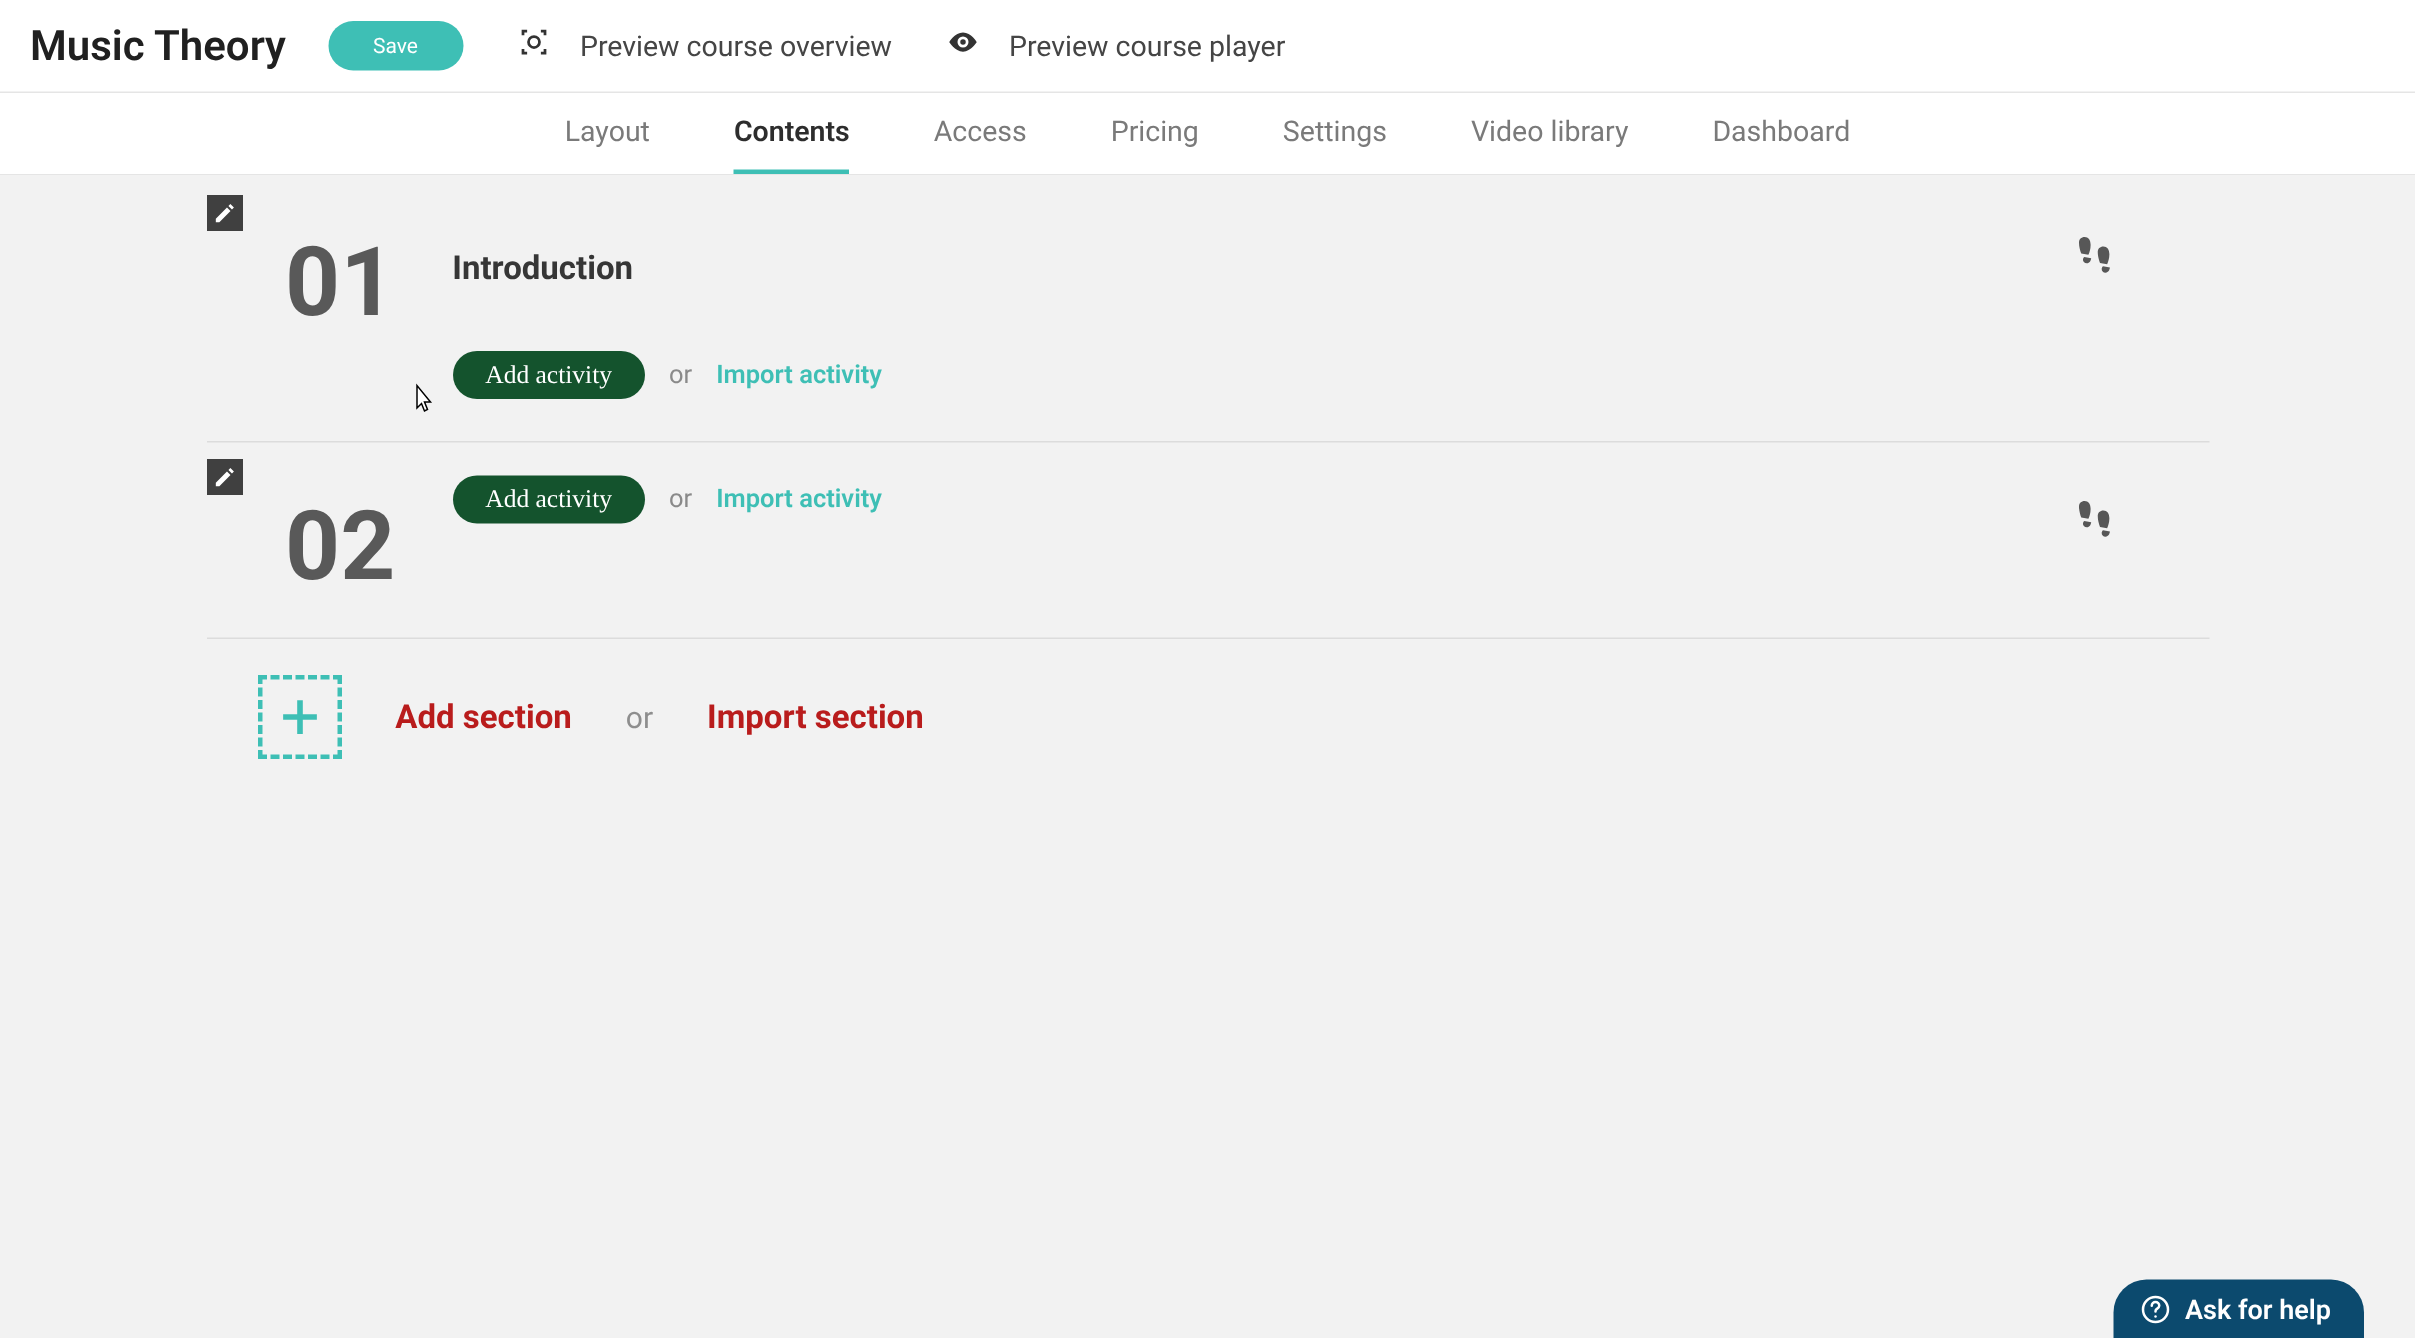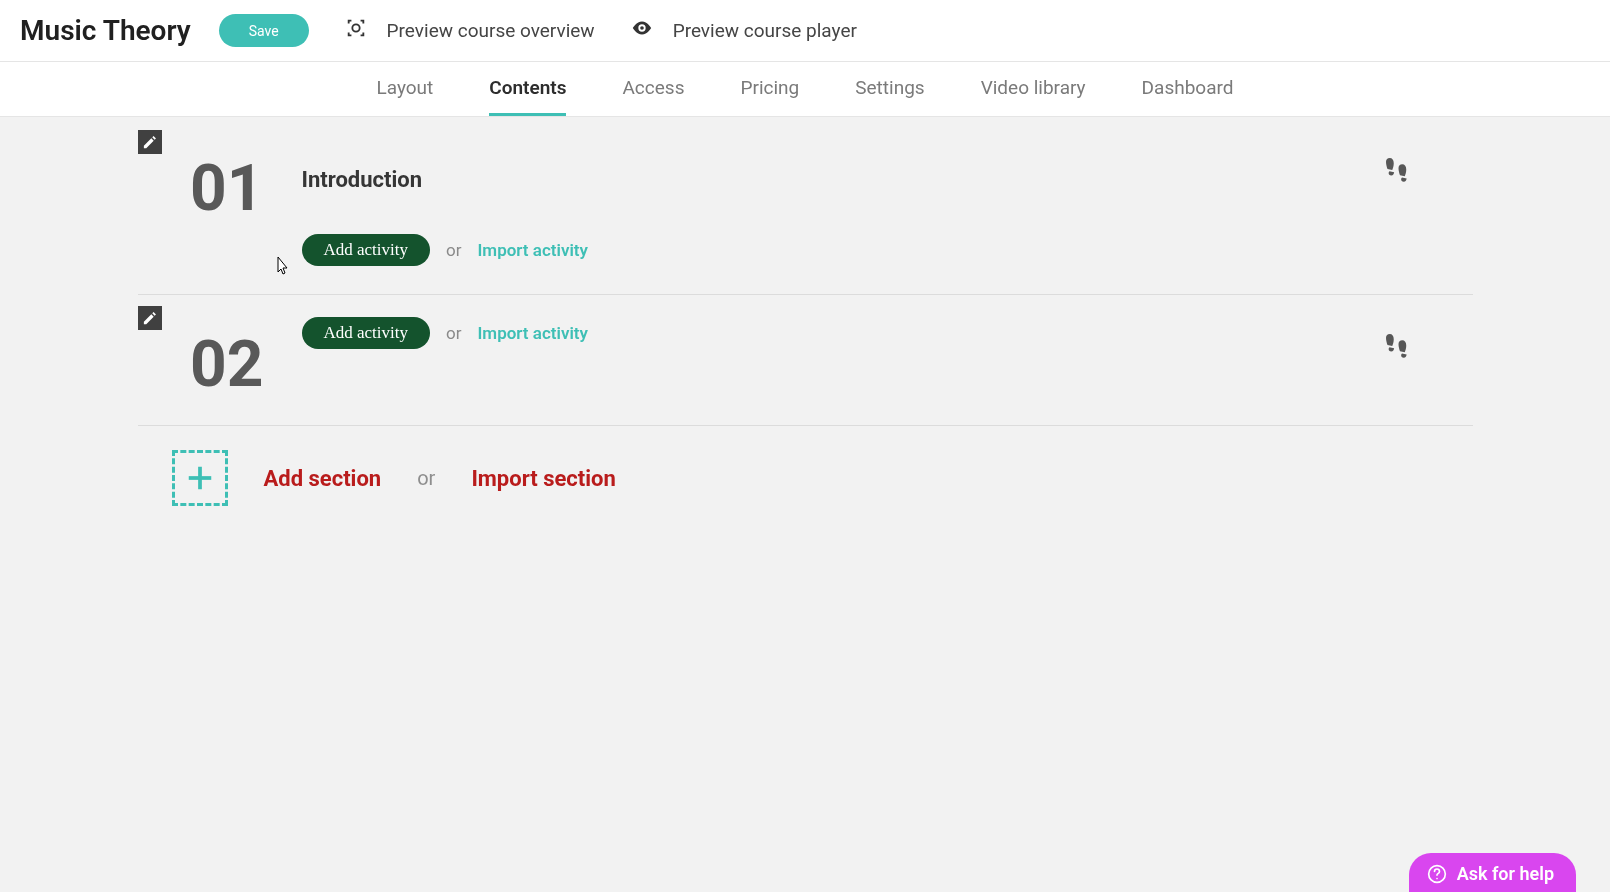--- a/index.html
+++ b/index.html
@@ -183,27 +183,26 @@
   .or-big {
     font-size: 20px;
     color: #8e8e8e;
   }
 
   
   .ask-help {
     position: absolute;
     right: 34px;
     bottom: 0px;
-    background: #d946ef;
+    background: #0c4a6e;
     color: #fff;
     border-radius: 22px 22px 0 0;
     padding: 10px 22px 8px 18px;
     font-size: 18px;
     display: flex;
-    align-items: center;
     gap: 10px;
     cursor: pointer;
     font-weight: 600;
   }
   .ask-help svg { width: 20px; height: 20px; stroke: #fff; stroke-width: 2; fill: none; }
 
   
   .cursor {
     position: absolute;
     left: 272px;

